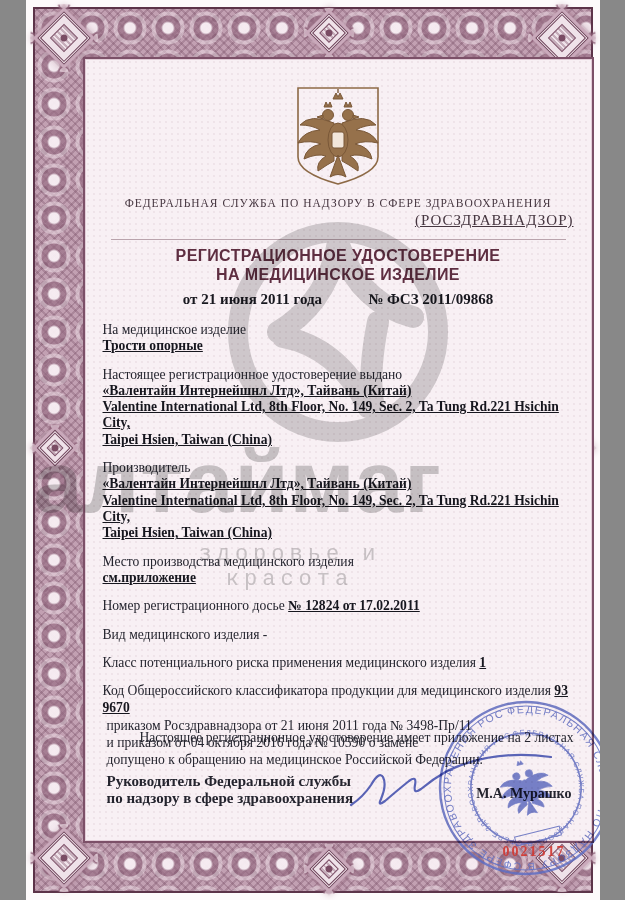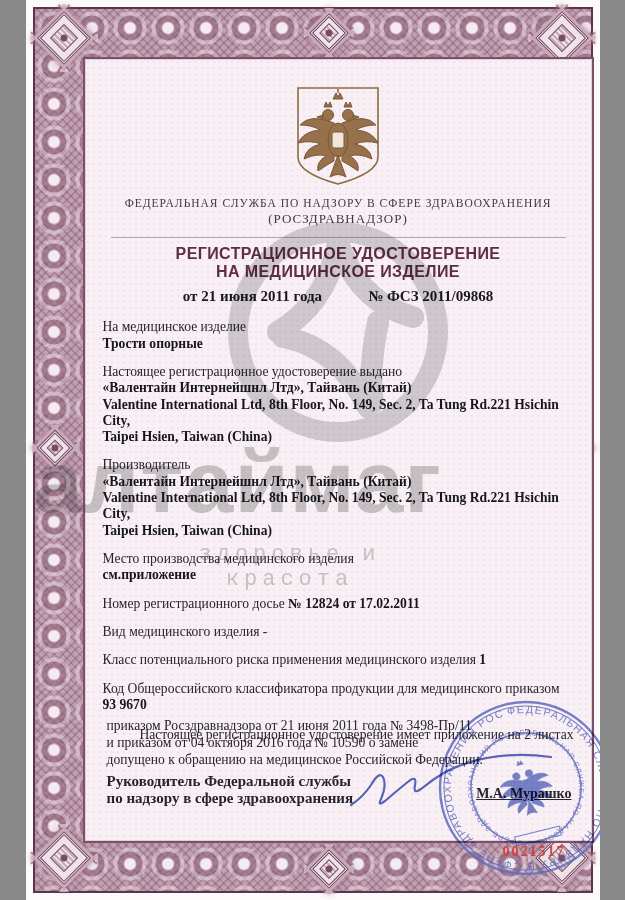--- a/index.html
+++ b/index.html
@@ -50,38 +50,38 @@
     background:#f8f0f4;
     background-image:radial-gradient(rgba(176,142,160,.13) 1px, transparent 1.4px);
     background-size:6px 6px;
     border:2px solid #7c5068;
     box-shadow:0 0 0 1px #e3cdd8 inset;
     padding:22px 18px 0 18px;
     color:#24242e;
   }
   .emblem { display:block; margin:4px auto 0 auto; }
   .agency { text-align:center; font-size:11.5px; letter-spacing:1px; color:#463640; margin-top:9px; line-height:1.3; }
-  .agency-sub { text-align:center; font-size:13px; letter-spacing:1px; color:#463640; line-height:1.3; }
+  .agency-sub { text-align:right; font-size:15px; letter-spacing:1px; color:#463640; line-height:1.3;text-decoration:underline; }
   .divider { border:none; border-top:1px solid #b9a3ac; margin:9px 8px 7px 8px; }
   .doc-title {
     text-align:center; font-family:"Liberation Sans", sans-serif;
     font-weight:bold; font-size:16px; line-height:1.14; letter-spacing:.4px; color:#5e2e41;
   }
   .date-row {
     display:flex; justify-content:center; gap:46px;
     font-weight:bold; font-size:15px; margin-top:7px; color:#18181f;
   }
   .body-text { font-size:13.6px; line-height:1.2; }
   .para { margin-top:12px; }
   .para.tight { margin-top:14px; }
-  .b { font-weight:bold; color:#16161e; }
+  .b { font-weight:bold; color:#16161e;text-decoration:underline; }
   
   .order-block { position:absolute; left:22px; top:658px; font-size:13.6px; line-height:17px; width:400px; }
   .sign-titles { position:absolute; left:22px; top:714px; font-weight:bold; font-size:15px; line-height:17px; }
-  .signer-name { position:absolute; right:20px; top:727px; font-weight:bold; font-size:14px;text-decoration:underline; }
+  .signer-name { position:absolute; right:20px; top:727px; font-weight:bold; font-size:14px; }
   .serial { 
     position:absolute; right:26px; top:757px; z-index:8;
     font-family:Liberation Serif, serif; font-weight:bold;
     font-size:14px; letter-spacing:2px; color:#d23730; opacity:.9;margin-top:28px;
   }
   .stamp {
     position:absolute; left:350px; top:638px; width:182px; height:182px; z-index:7;
     transform:rotate(-14deg); opacity:.82; mix-blend-mode:multiply;
   }
   .signature-svg { position:absolute; left:258px; top:688px; z-index:8; mix-blend-mode:multiply; }
@@ -217,21 +217,21 @@
         <span>Номер регистрационного досье </span><span class="b">№ 12824 от 17.02.2011</span>
       </div>
 
       <div class="para">Вид медицинского изделия -</div>
 
       <div class="para">
         <span>Класс потенциального риска применения медицинского изделия </span><span class="b">1</span>
       </div>
 
       <div class="para">
-        <span>Код Общероссийского классификатора продукции для медицинского приказом </span><span class="b">93 9670</span>
+        <span>Код Общероссийского классификатора продукции для медицинского изделия </span><span class="b">93 9670</span>
       </div>
 
       <div class="para" style="margin-top:14px;text-align:right;">Настоящее регистрационное удостоверение имеет приложение на 2 листах</div>
     </div>
 
     <div class="order-block">
       <div>приказом Росздравнадзора от 21 июня 2011 года № 3498-Пр/11</div>
       <div>и приказом от 04 октября 2016 года № 10590 о замене</div>
       <div>допущено к обращению на медицинское Российской Федерации.</div>
     </div>

